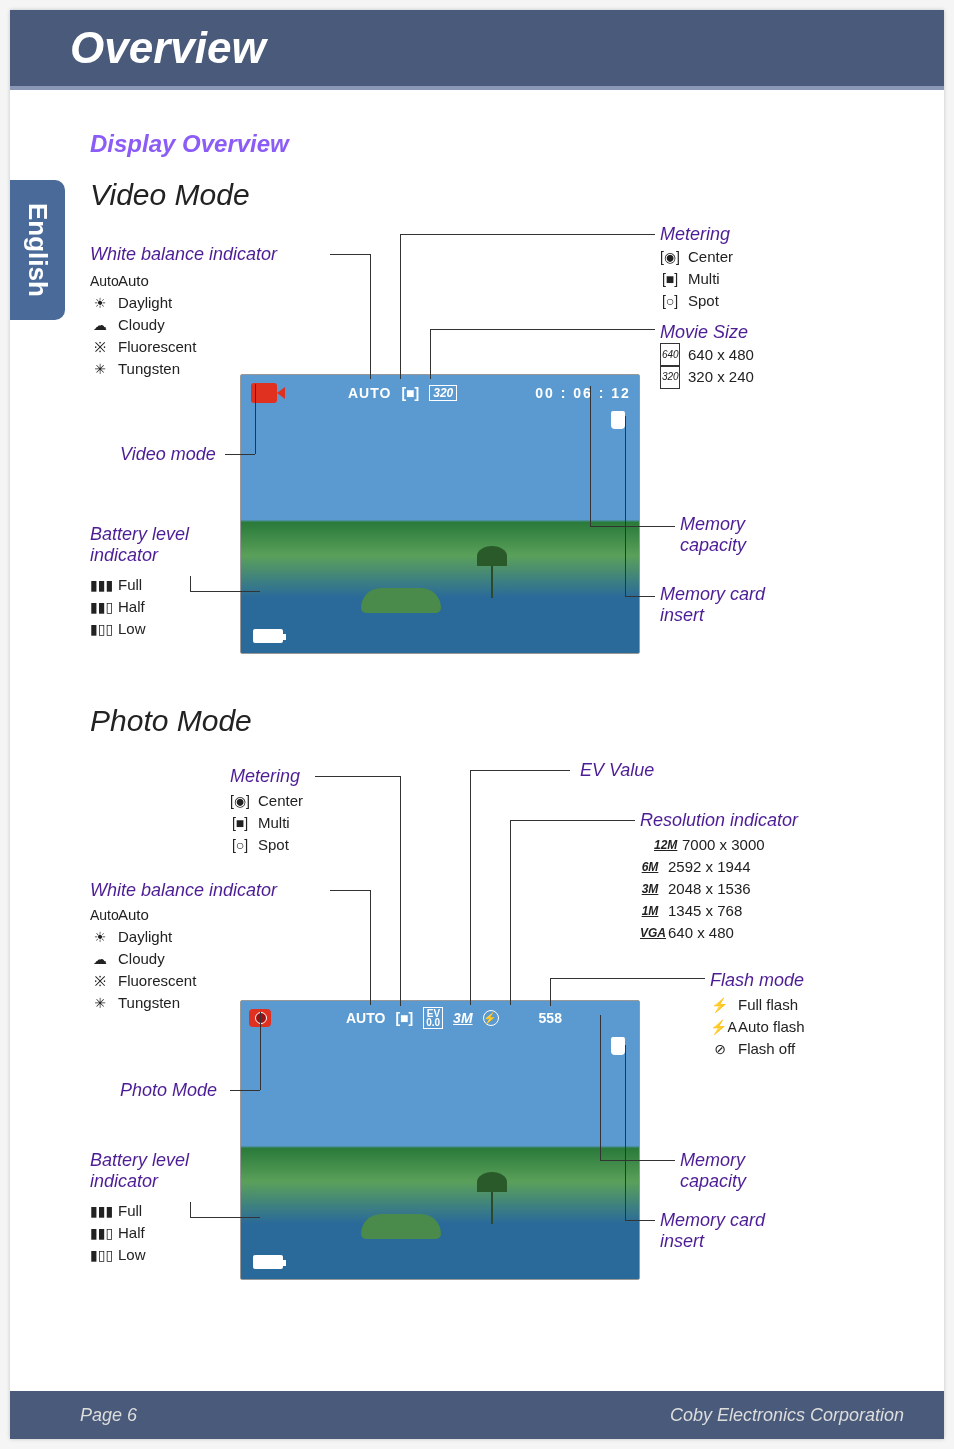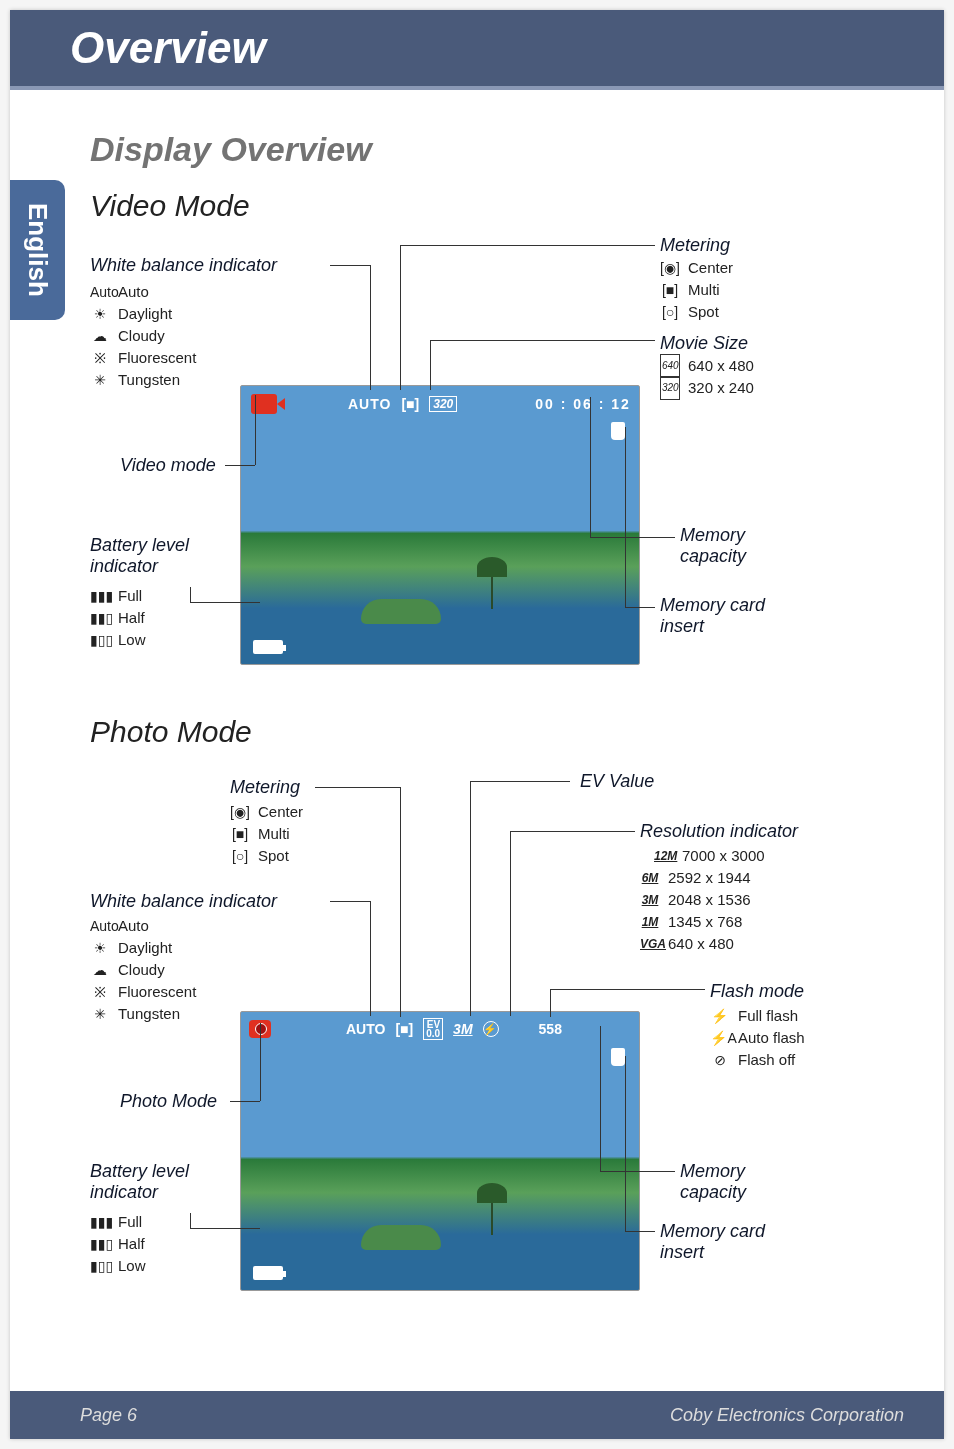--- a/index.html
+++ b/index.html
@@ -47,24 +47,24 @@
     writing-mode: vertical-rl;
     font-size: 26px;
     font-weight: bold;
     transform: rotate(0deg);
   }
   .content {
     position: absolute;
     left: 80px; right: 40px; top: 120px; bottom: 60px;
   }
   .section-title {
-    font-size: 34px;
+    font-size: 24px;
     font-weight: bold;
     font-style: italic;
-    color: #737373;
+    color: #8b5cf6;
     margin-bottom: 18px;
   }
   .sub-title {
     font-size: 30px;
     font-style: italic;
     color: #222;
     margin-top: 20px;
     margin-bottom: 12px;
   }
   .diagram {
@@ -122,21 +122,21 @@
     position: absolute; bottom: 10px; left: 12px;
     width: 30px; height: 14px;
     border: 2px solid #fff; border-radius: 2px;
     background: linear-gradient(to right, #fff 100%, transparent 0);
   }
   .batt-icon::after { content:""; position:absolute; right:-5px; top:3px; width:3px; height:6px; background:#fff;}
   .label {
     position: absolute;
     font-style: italic;
     font-size: 18px;
-    color: #0f172a;
+    color: #4c1d95;
   }
   .legend {
     position: absolute;
     font-size: 15px;
     color: #222;
   }
   .legend .row { display:flex; align-items:center; gap:8px; height:22px; line-height:22px;}
   .legend .ic { width:20px; text-align:center; font-size:14px;}
   .line { position:absolute; background:#333; }
   .footer {

